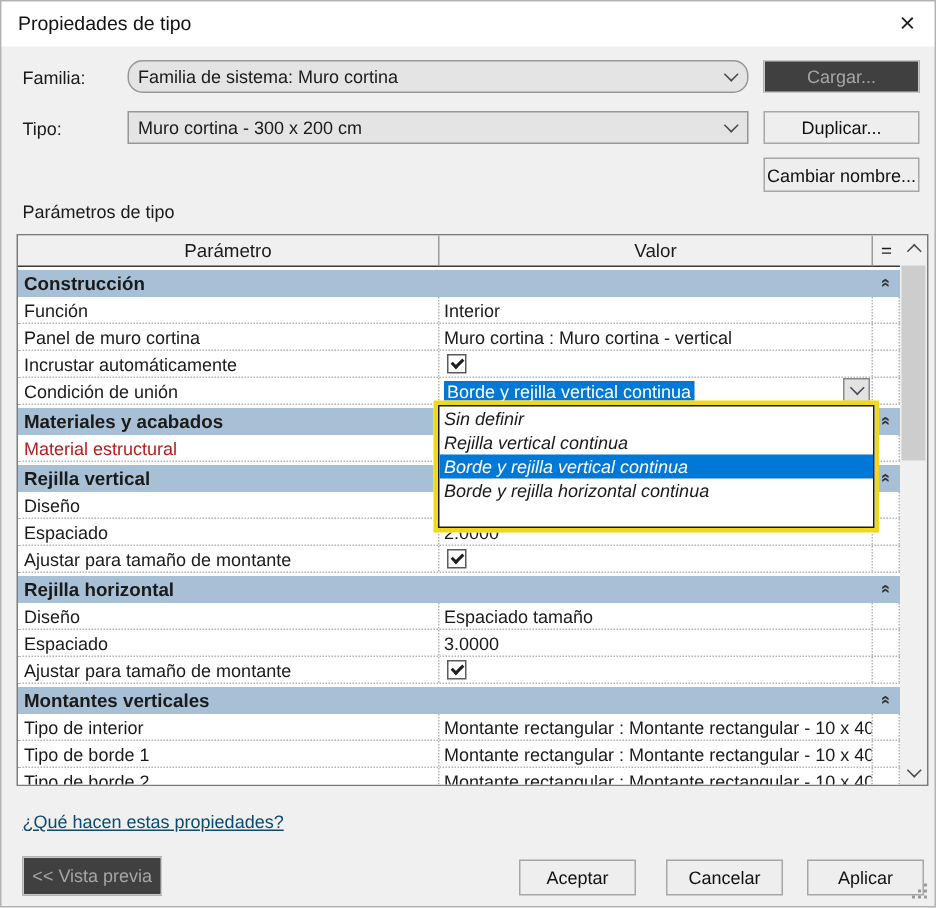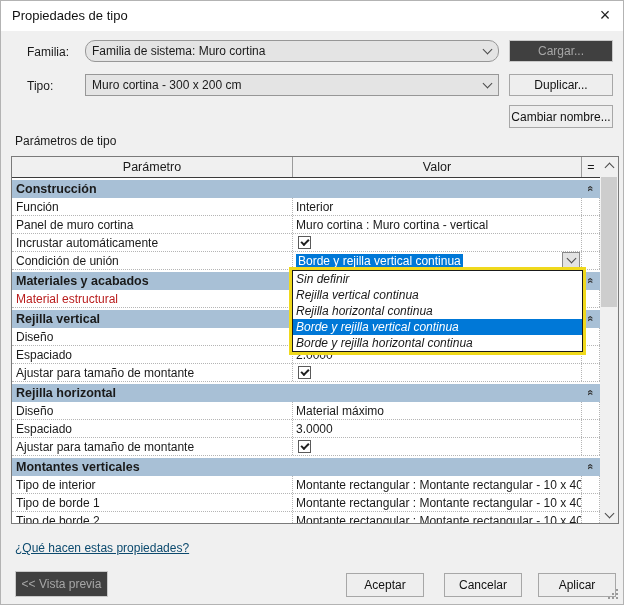--- a/index.html
+++ b/index.html
@@ -8,21 +8,21 @@
     background:#f0f0f0;border:1px solid #b3b3b3;box-sizing:border-box;
     font-family:"Liberation Sans",sans-serif;font-size:12px;color:#1a1a1a;
     -webkit-font-smoothing:antialiased;
   }
   
   .titlebar{position:absolute;left:0;top:0;width:100%;height:30px;background:#ffffff;}
   .title{position:absolute;left:11px;top:7px;font-size:13px;color:#111;}
   .close-btn{position:absolute;right:4px;top:1px;width:28px;height:26px;
     display:flex;align-items:center;justify-content:center;font-size:18px;color:#222;cursor:pointer;}
   
-  .flabel{position:absolute;left:26px;color:#1a1a1a;}
+  .flabel{position:absolute;left:14px;color:#1a1a1a;}
   .combobox{position:absolute;left:84px;width:414px;height:22px;box-sizing:border-box;
     background:#e4e4e4;border:1px solid #979797;display:flex;align-items:center;padding:0 22px 0 6px;white-space:nowrap;overflow:hidden;}
   .combobox .chev{position:absolute;right:7px;}
   .btn{position:absolute;box-sizing:border-box;background:#eeeeee;border:1px solid #a7a7a7;
     display:flex;align-items:center;justify-content:center;font-size:12px;color:#111;cursor:pointer;}
   .btn.disabled{color:#a6a6a6;border-color:#c9c9c9;background:#404040;cursor:default;}
   
   .chev{display:inline-block;width:6px;height:6px;border-left:1px solid #4a4a4a;border-top:1px solid #4a4a4a;}
   .chev.down{transform:rotate(225deg);margin-top:-3px;}
   .chev.up{transform:rotate(45deg);margin-top:3px;}
@@ -187,21 +187,21 @@
           </div>
           <div class="ecell"></div>
         </div>
         <div class="trow section">
           <span class="sec-label">Rejilla horizontal</span>
           <span class="collapse-icon">«</span>
         </div>
         <div class="trow">
           <div class="pcell">Diseño</div>
           <div class="vcell">
-            <span>Material máximo</span>
+            <span>Espaciado tamaño</span>
           </div>
           <div class="ecell"></div>
         </div>
         <div class="trow">
           <div class="pcell">Espaciado</div>
           <div class="vcell">
             <span>3.0000</span>
           </div>
           <div class="ecell"></div>
         </div>
@@ -249,21 +249,20 @@
     <div class="sb-btn down">
         <i class="chev down"></i>
       </div>
   </div>
 </div>
 
 <div class="dd-wrap">
   <div class="dd-list" id="ddlist">
       <div class="dd-item">Sin definir</div>
       <div class="dd-item">Rejilla vertical continua</div>
-      <div class="dd-item">Rejilla horizontal continua</div>
       <div class="dd-item selected">Borde y rejilla vertical continua</div>
       <div class="dd-item">Borde y rejilla horizontal continua</div>
     </div>
 </div>
 
 <span class="help-link">¿Qué hacen estas propiedades?</span>
 <div class="btn disabled" style="left:14px;top:570px;width:93px;height:26px;">
   <span>&lt;&lt; Vista previa</span>
 </div>
 <div class="btn" style="left:345px;top:572px;width:78px;height:24px;">

